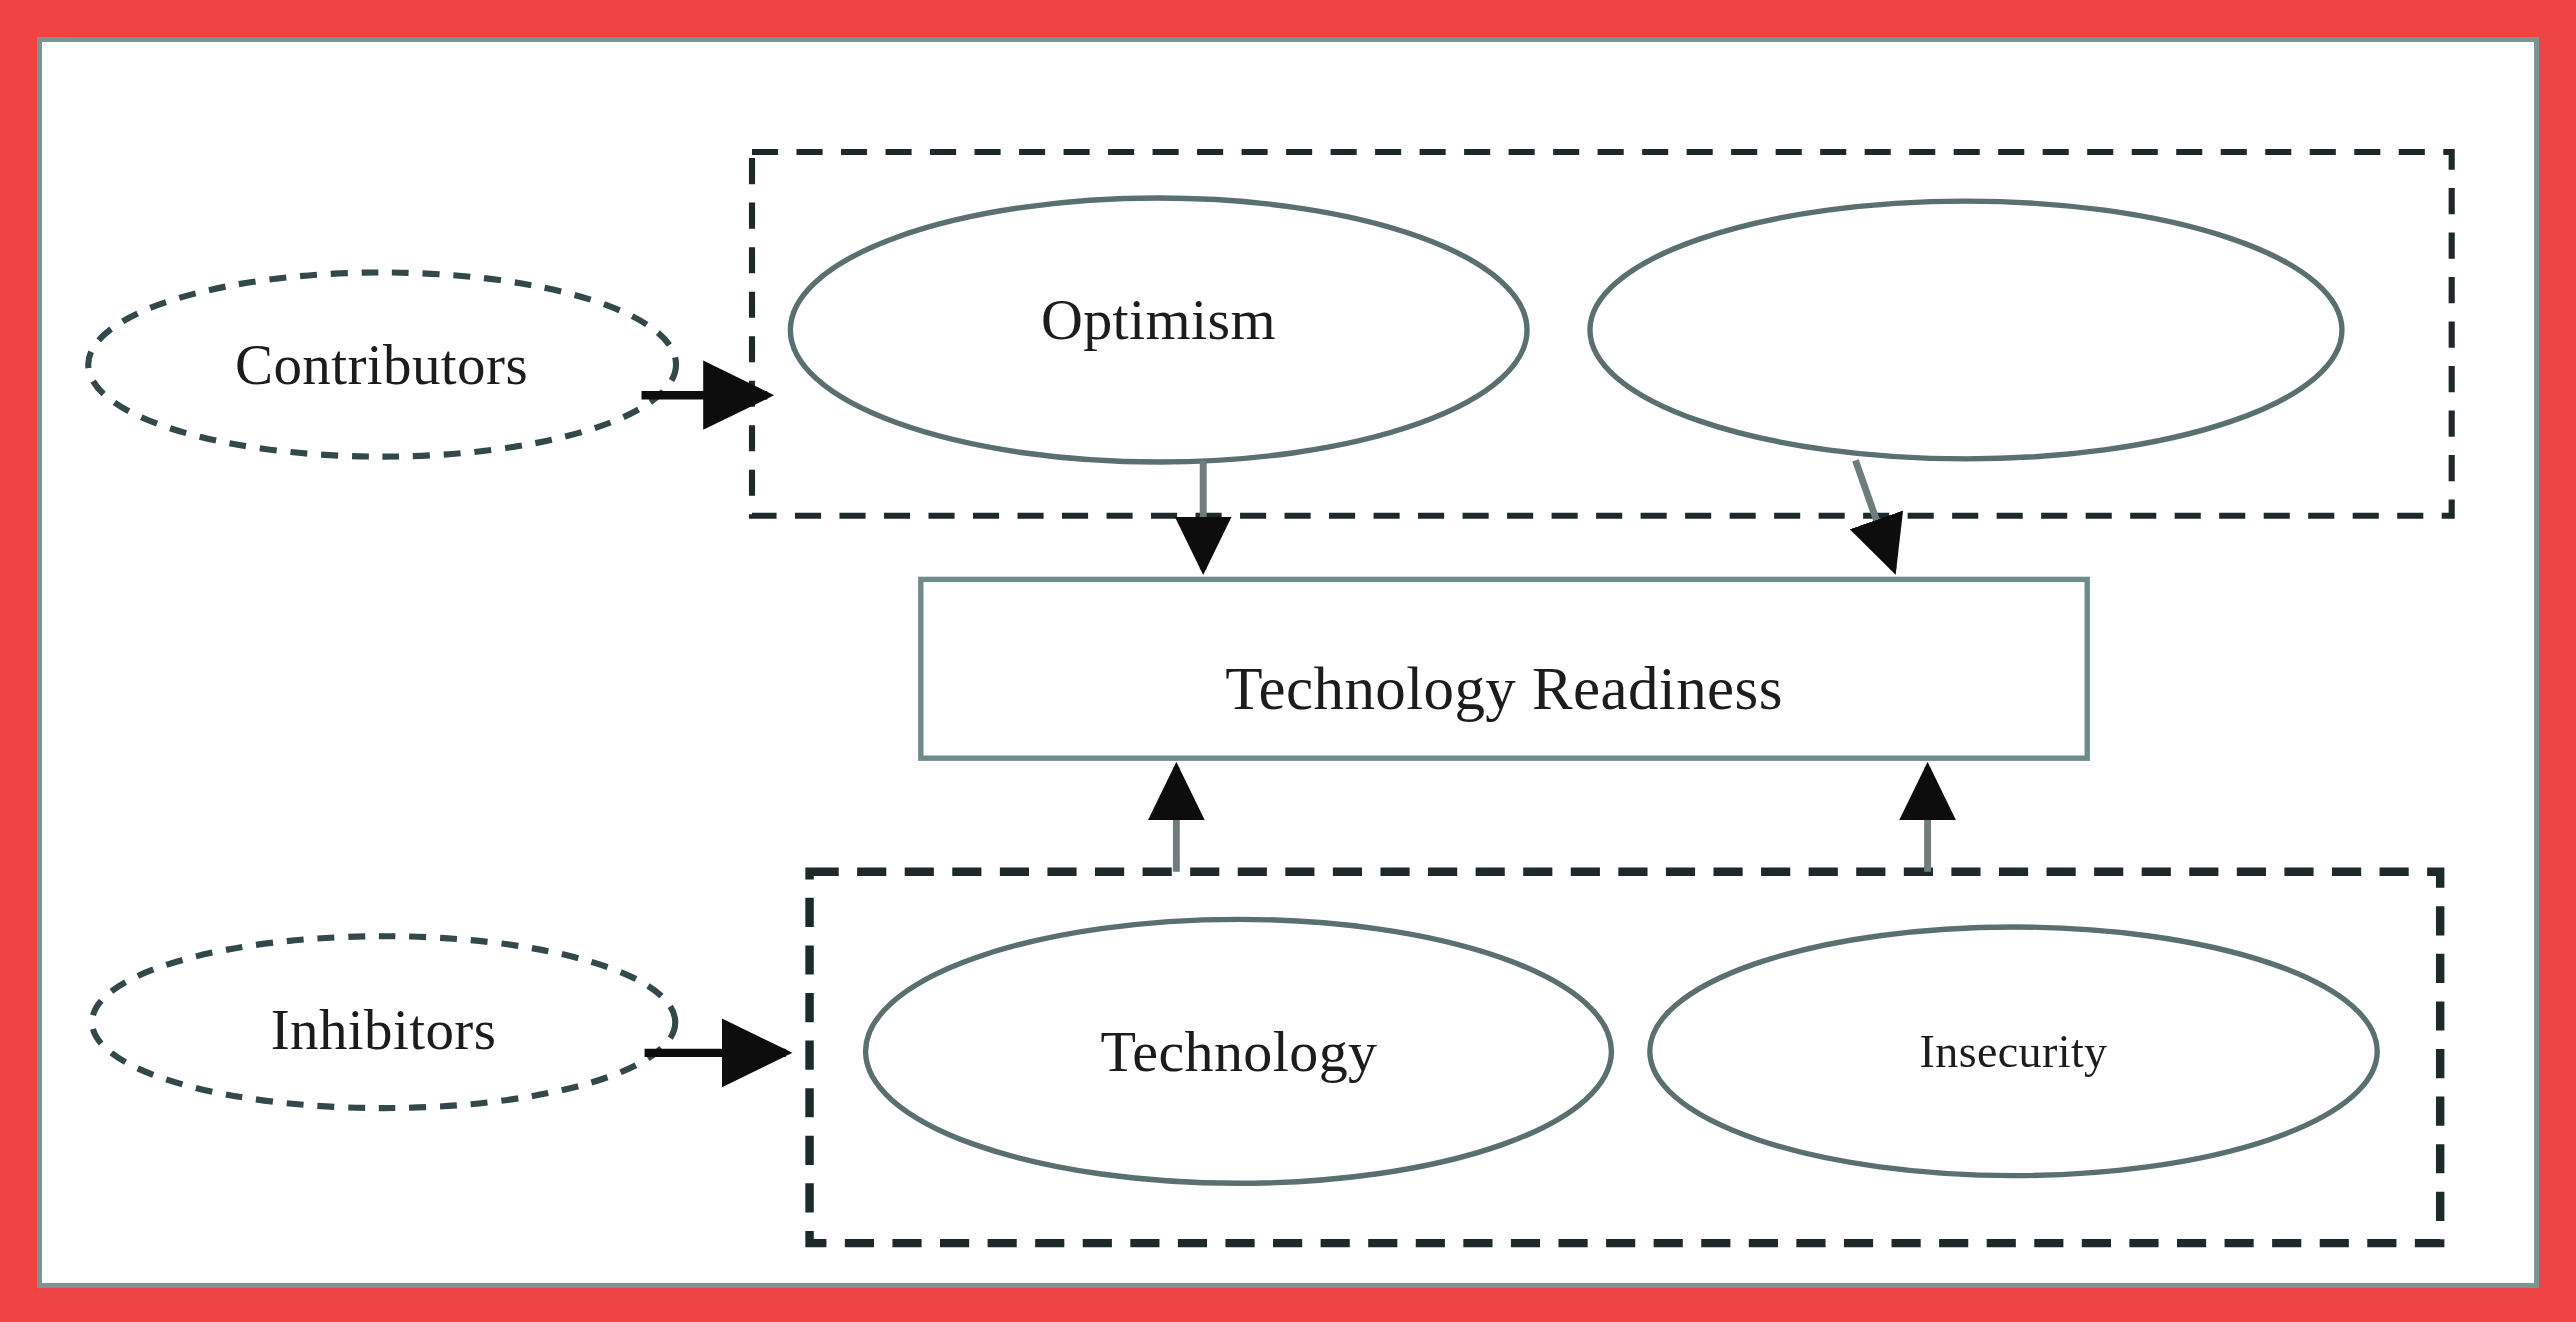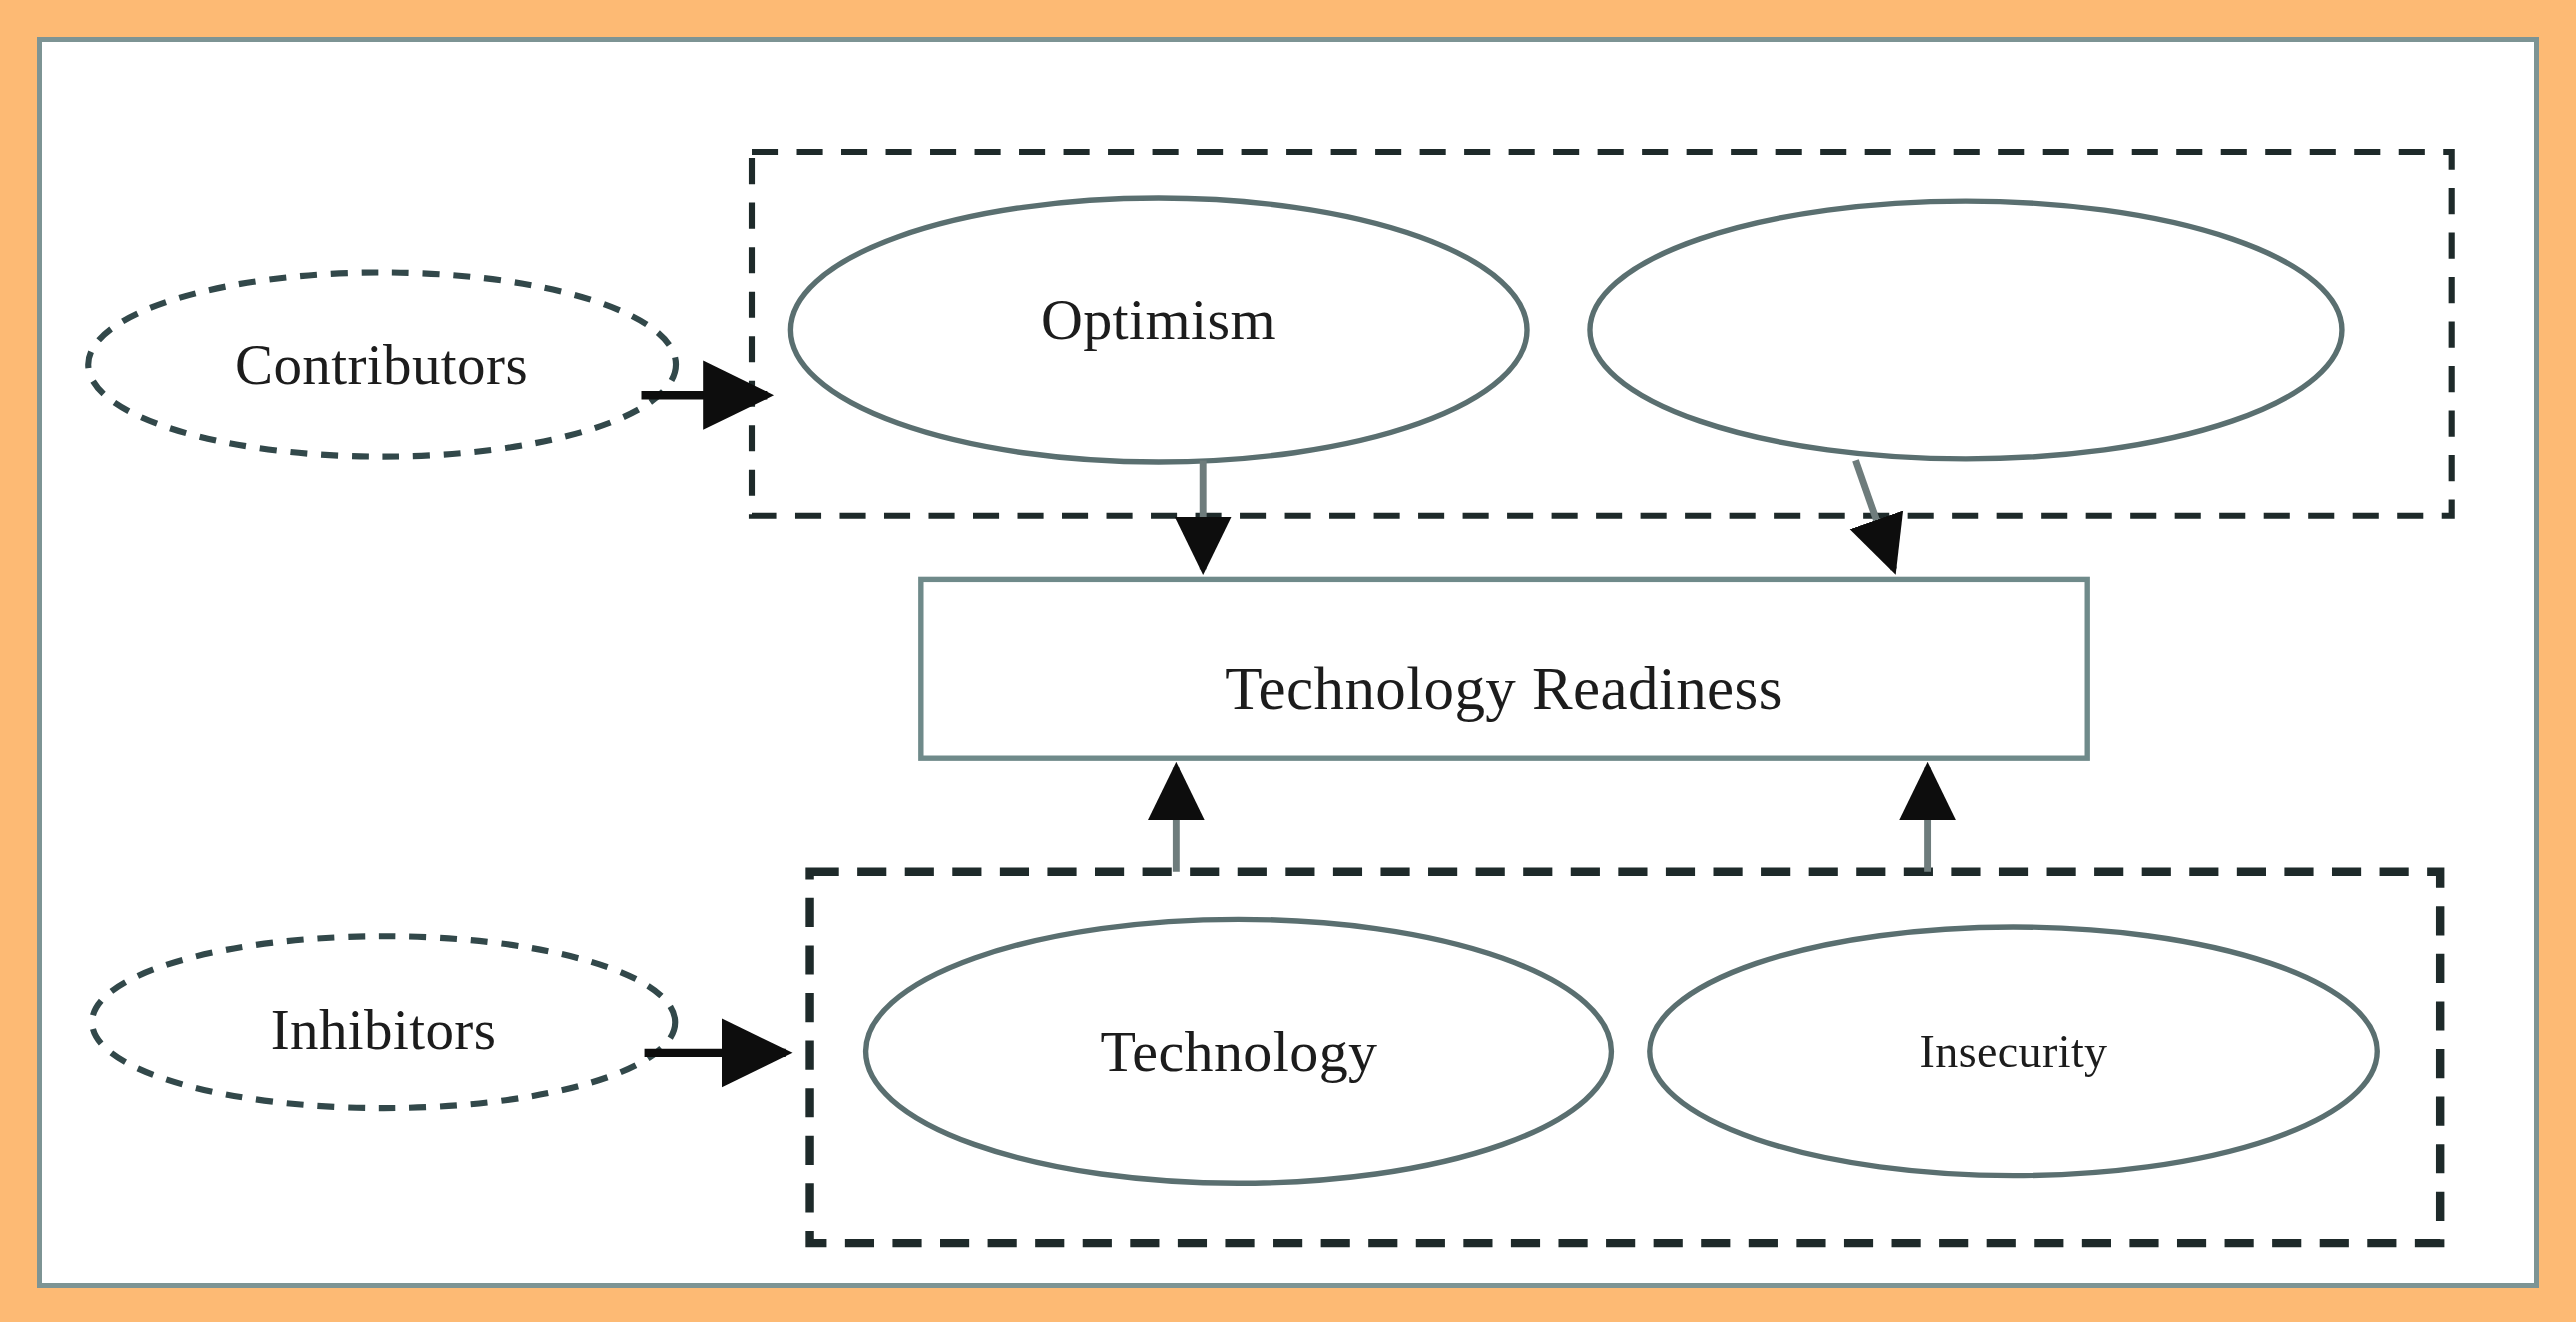--- a/index.html
+++ b/index.html
@@ -8,21 +8,21 @@
     padding: 0;
     background: #ffffff;
   }
   body {
     font-family: "Liberation Serif", "DejaVu Serif", serif;
   }
   #canvas {
     position: relative;
     width: 2576px;
     height: 1323px;
-    background: #fdba74;
+    background: #ef4444;
     overflow: hidden;
   }
   
   #outer-frame {
     position: absolute;
     left: 37px;
     top: 37px;
     width: 2502px;
     height: 1251px;
     border: 5.4px solid #7d9494;

